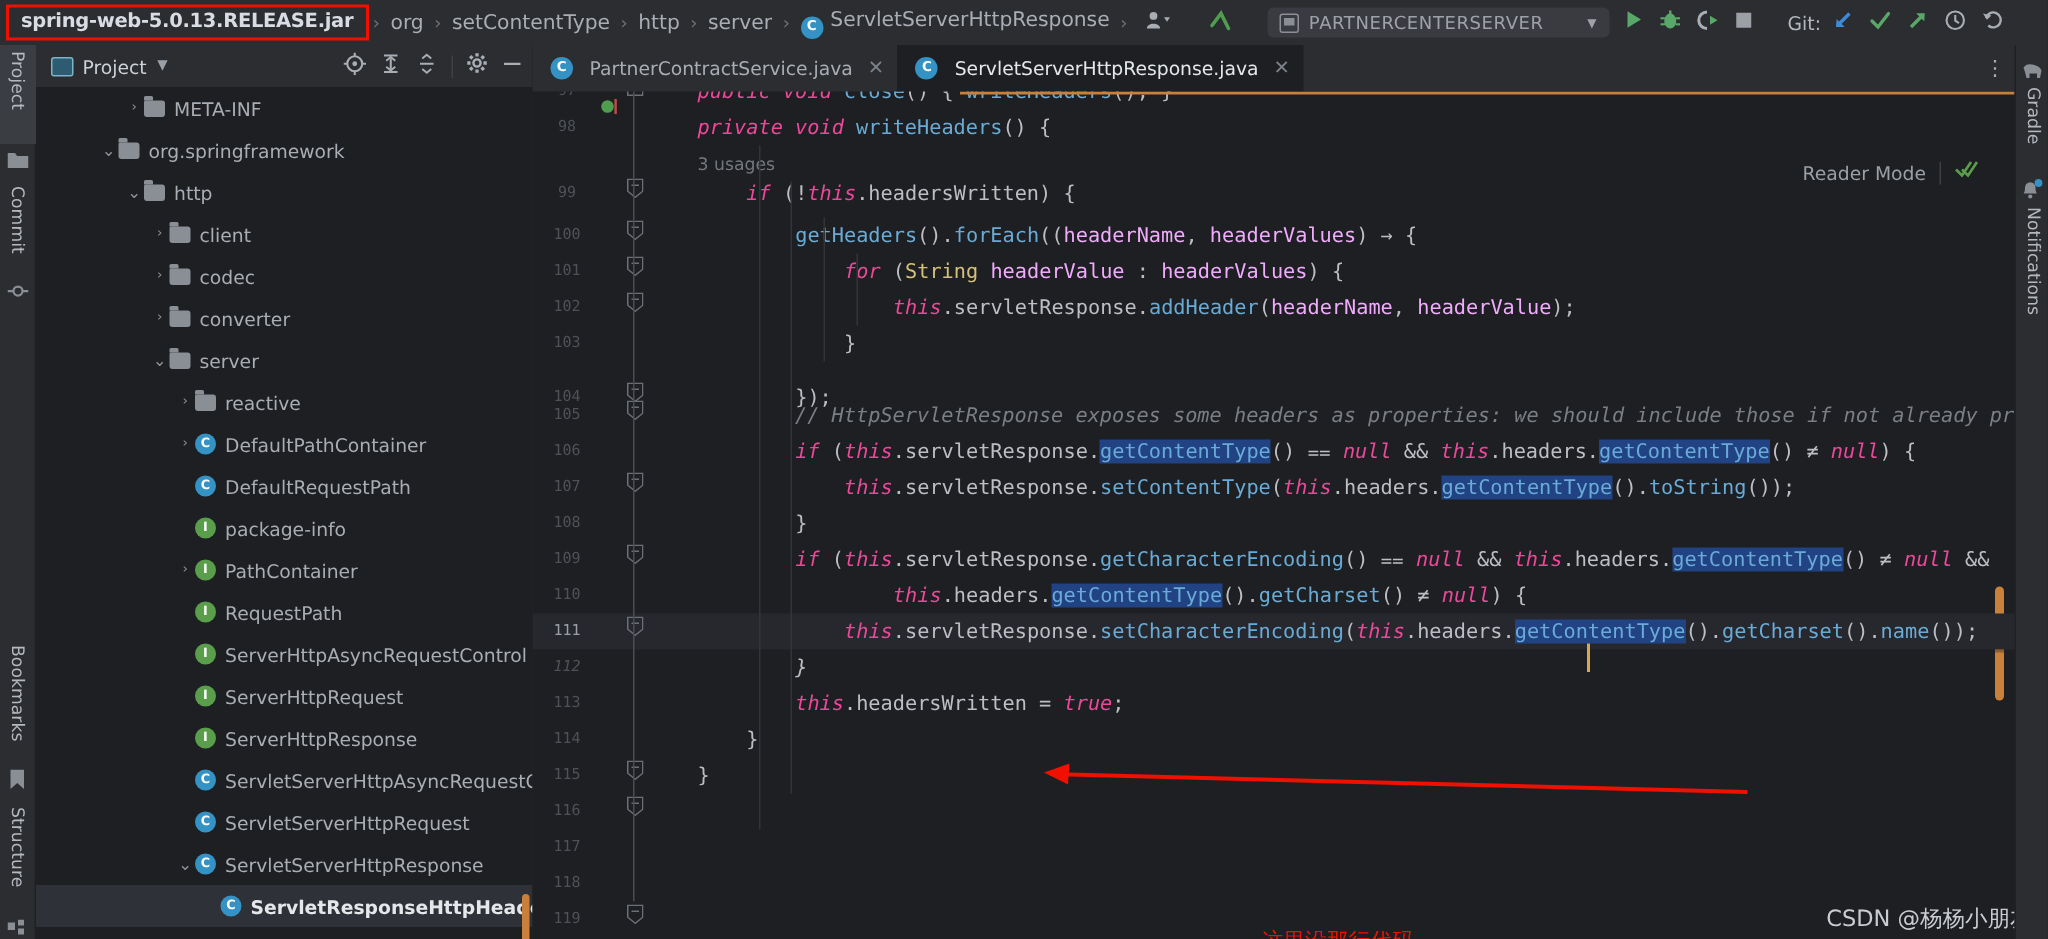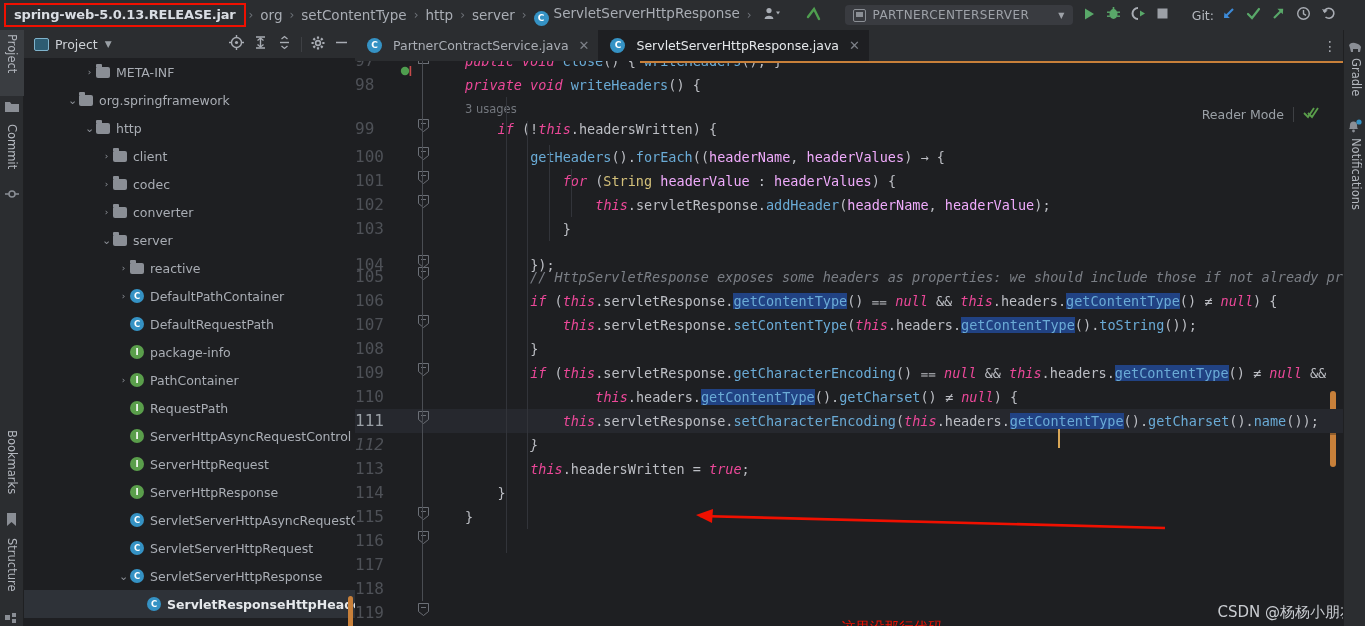--- a/index.html
+++ b/index.html
@@ -103,22 +103,22 @@
   }
   .reader .gchk { color: #5a9e4b; font-size: 14px; }
 
   .code-area { position: absolute; top: 31px; left: 0; width: 990px; height: 565px; overflow: hidden; }
   .cl {
     position: absolute; left: 0; width: 990px; height: 24px;
     font-family: "DejaVu Sans Mono", "Liberation Mono", monospace;
     font-size: 13.5px; line-height: 24px; white-space: pre; color: #bcbec4;
   }
   .gutter-num {
-    position: absolute; left: 0; width: 46px; text-align: left;
-    color: #4e5157; font-size: 16px;
+    position: absolute; left: 0; width: 46px; text-align: center;
+    color: #4e5157; font-size: 10px;
     font-family: "DejaVu Sans Mono", "Liberation Mono", monospace;
   }
   .cl.caret { background: #26282e; }
   .cl.caret .gutter-num { color: #9aa0a6; }
   .code-txt { position: absolute; left: 110px; }
   .fold { position: absolute; left: 62px; width: 12px; text-align: center; color: #6b6f76; font-size: 11px; }
   .hint { position: absolute; left: 110px; color: #73777e; font-size: 11.5px;
     font-family: "DejaVu Sans", sans-serif; }
   .indent { position: absolute; top: 0; width: 1px; height: 24px; background: #32343a; }
 

